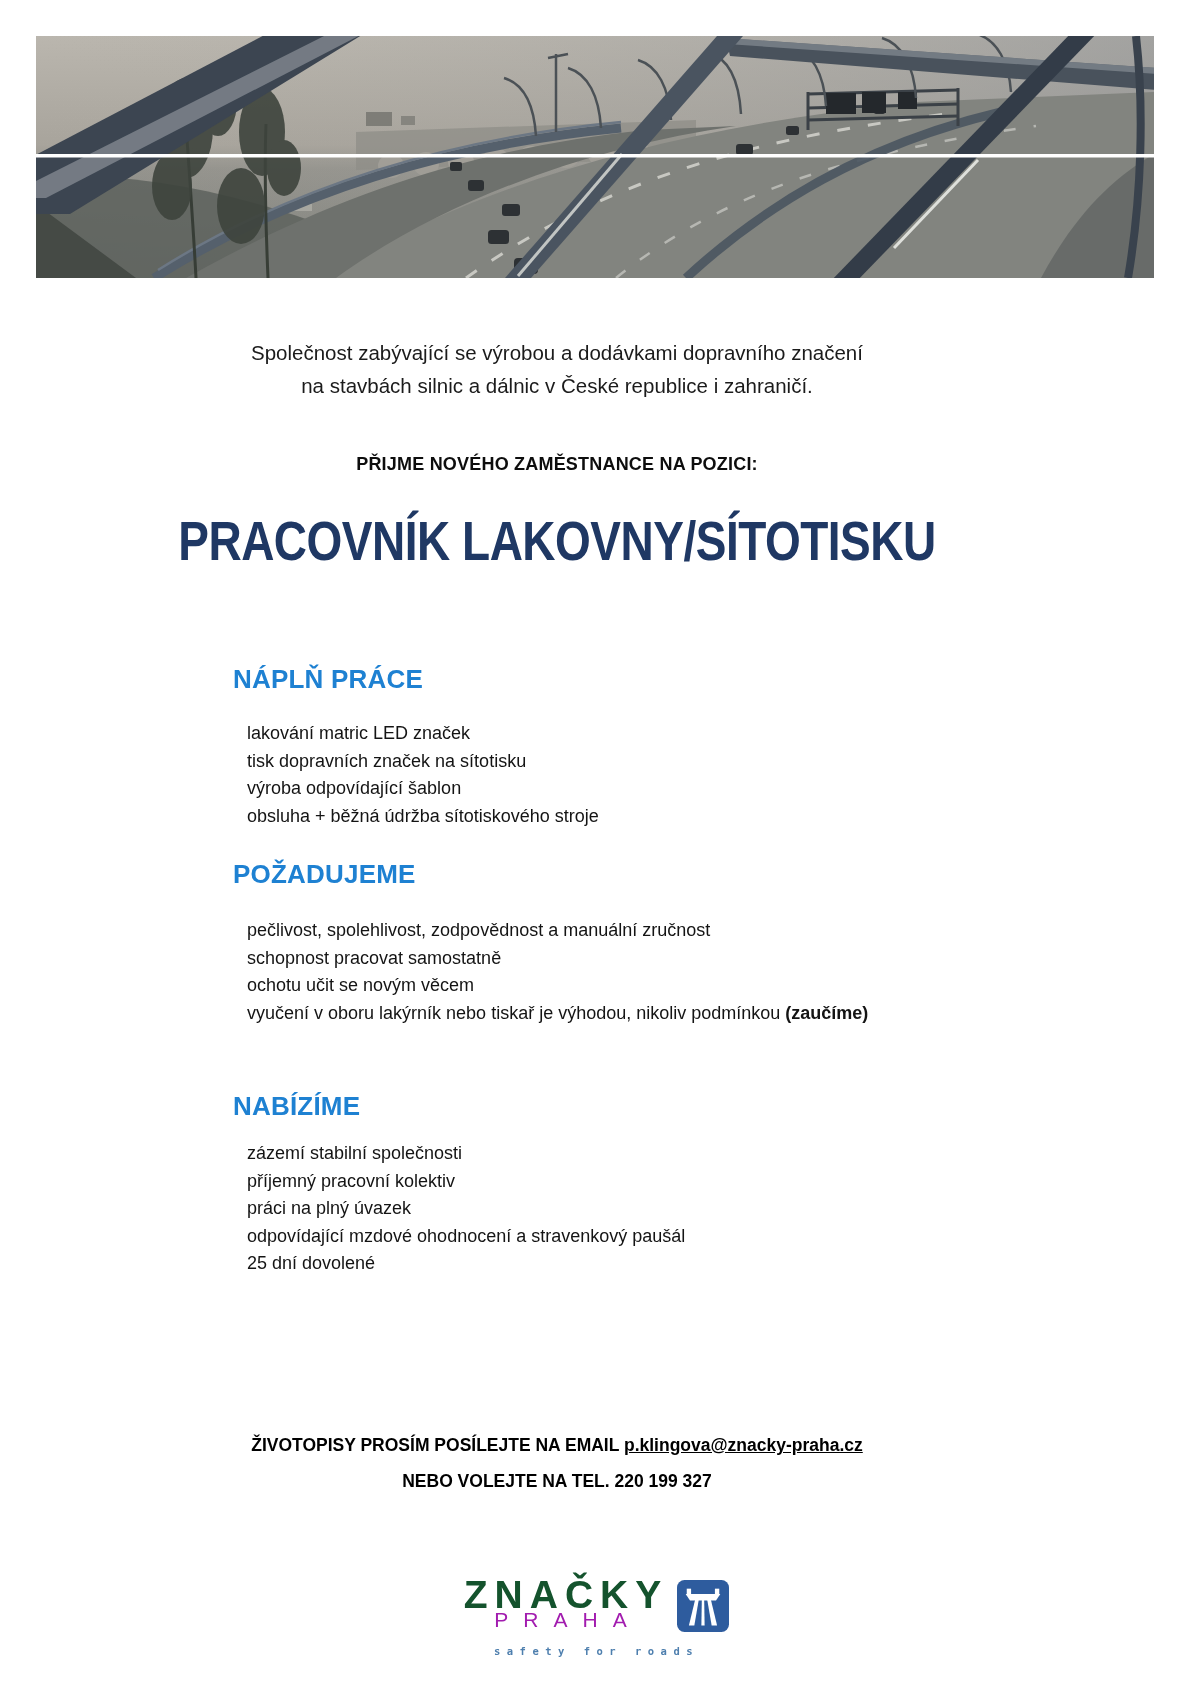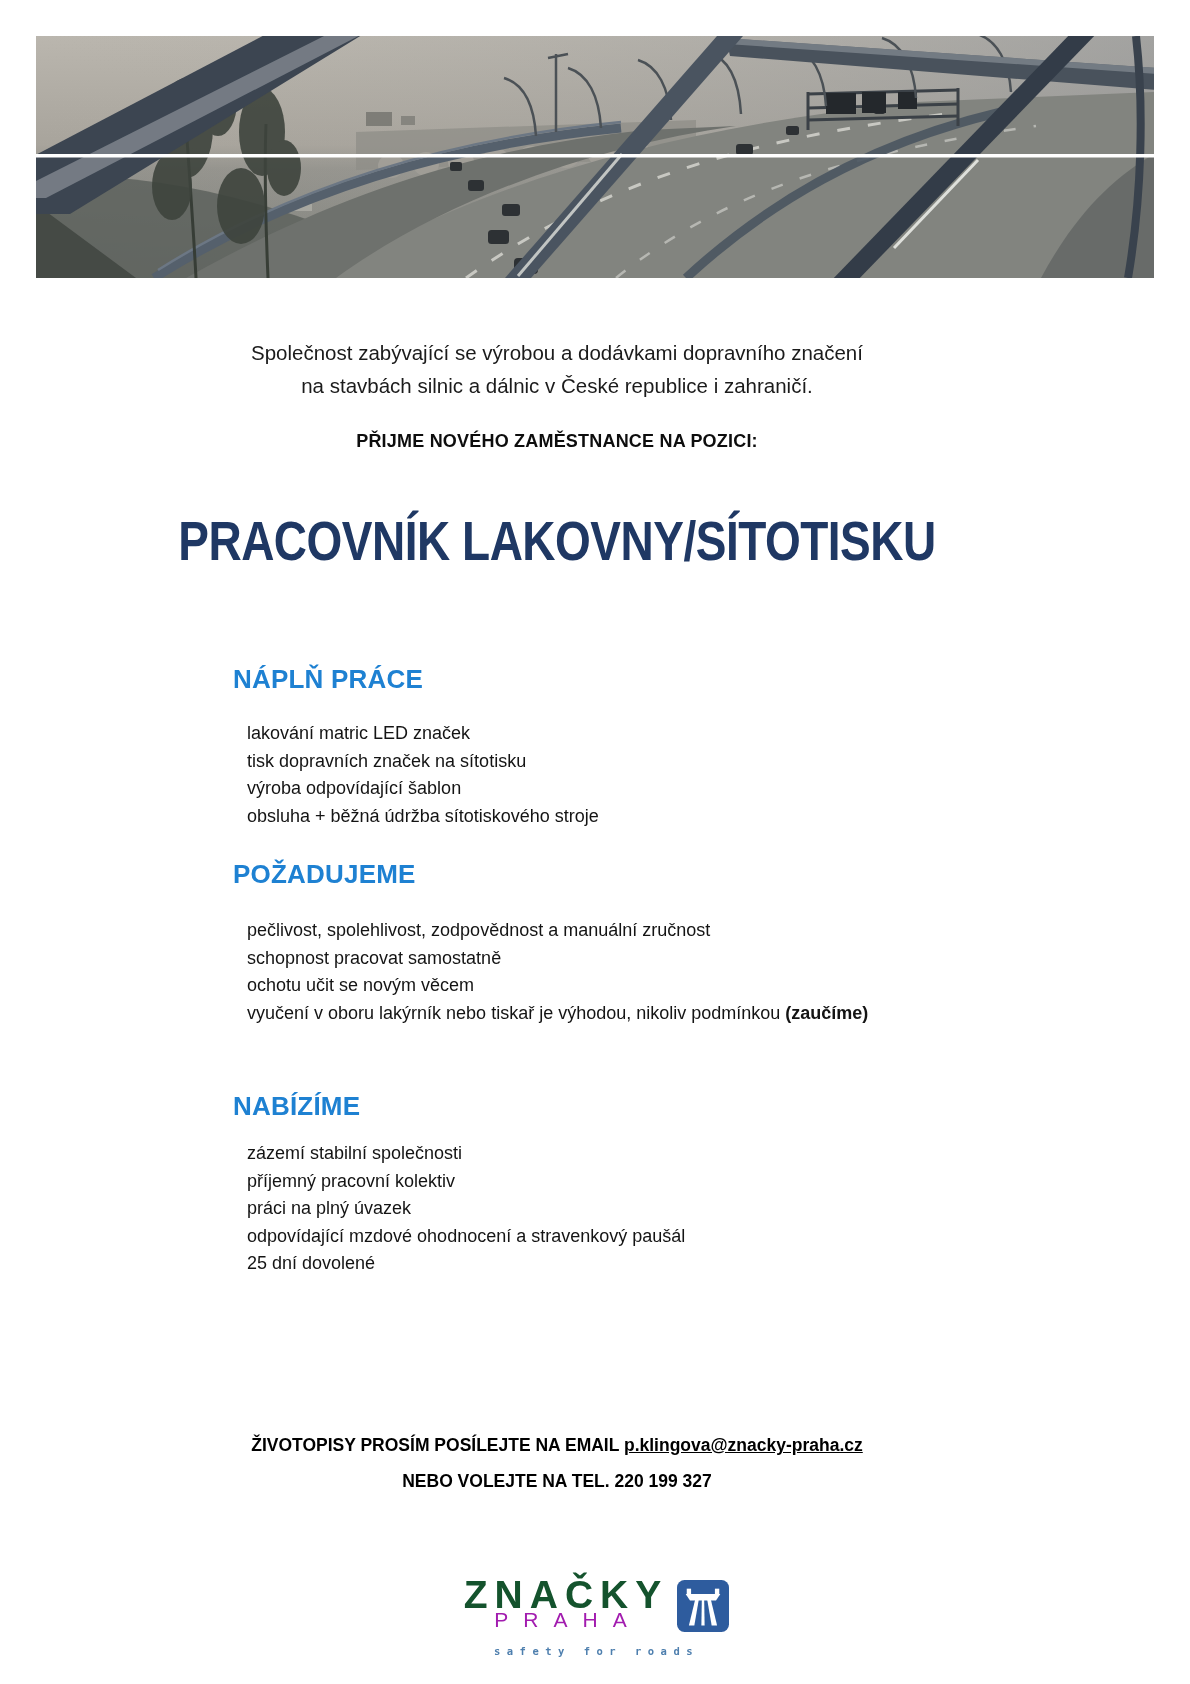--- a/index.html
+++ b/index.html
@@ -10,21 +10,21 @@
     background:#ffffff;
     font-family:"Liberation Sans","DejaVu Sans",sans-serif;
     color:#1a1a1a;
     overflow:hidden;
   }
   .photo{position:absolute;left:36px;top:36px;width:1118px;height:242px;}
   .photo svg{display:block;width:100%;height:100%;}
 
   .centercol{position:absolute;left:36px;width:1042px;text-align:center;}
   .intro{top:336px;font-size:20.5px;line-height:33px;color:#1b1b1b;}
-  .subtitle{top:431px;font-size:18px;font-weight:bold;color:#0d0d0d;letter-spacing:.2px;}
+  .subtitle{top:454px;font-size:18px;font-weight:bold;color:#0d0d0d;letter-spacing:.2px;}
   .job-title{
     top:508px;margin:0;
     font-size:46px;font-weight:bold;color:#1f3864;
     letter-spacing:-.5px;
     transform:scale(1,1.22);transform-origin:50% 0;
   }
   .sec-heading{
     position:absolute;left:233px;margin:0;
     font-size:26px;font-weight:bold;color:#1e81d2;letter-spacing:.2px;
   }

